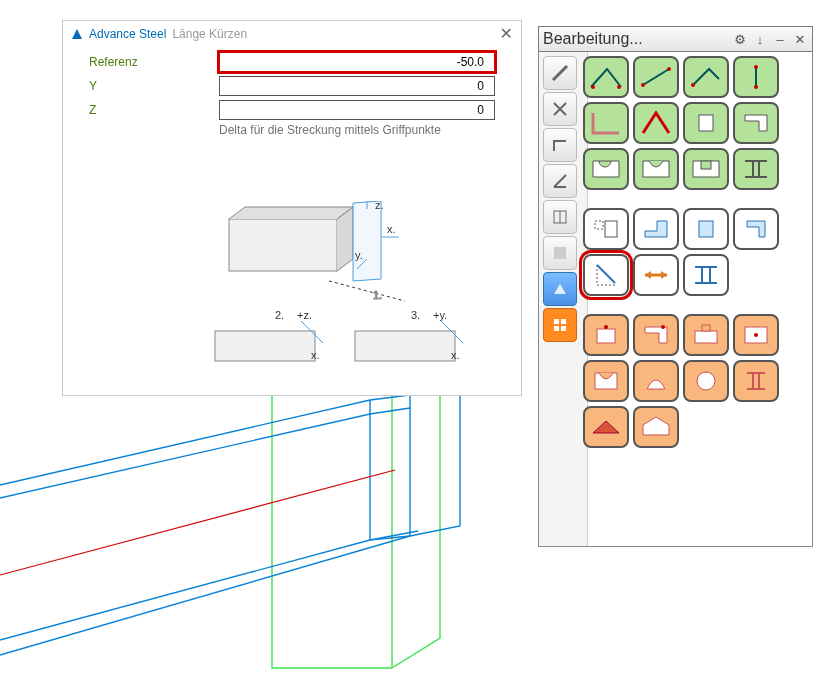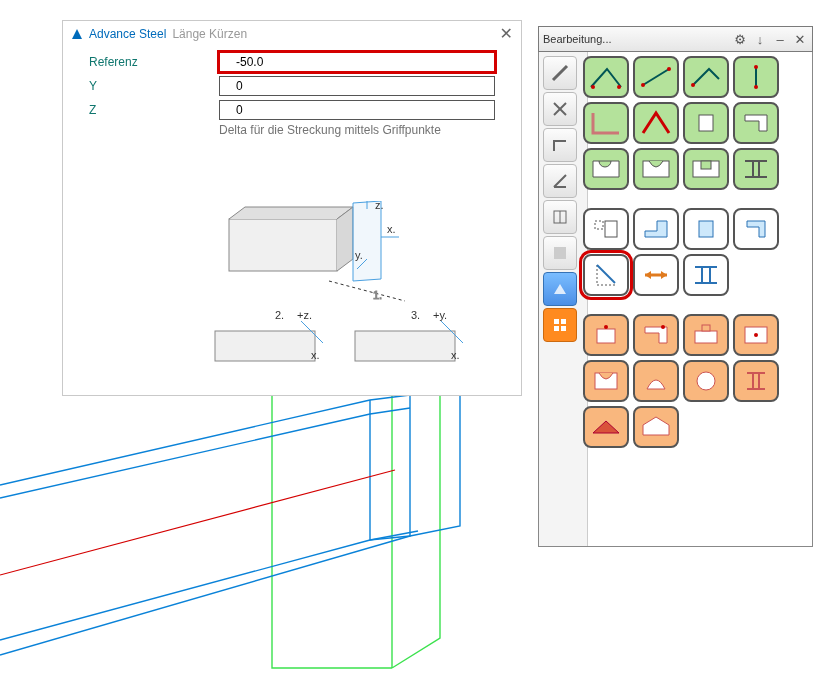--- a/index.html
+++ b/index.html
@@ -44,37 +44,38 @@
     padding: 4px 26px 6px 26px;
   }
   .row {
     display: flex;
     align-items: center;
     height: 22px;
     margin-bottom: 2px;
   }
   .row .lab {
     width: 130px;
-    color: #0f766e;
+    color: #4d7c0f;
   }
   .row .inputwrap {
     flex: 1;
     height: 18px;
     border: 1px solid #555;
     background: #fff;
     display: flex;
     align-items: center;
   }
   .row .inputwrap input {
     border: none;
     outline: none;
     font: inherit;
     width: 100%;
-    padding: 0 16px;
+    padding: 0 10px;
     background: transparent;
+    text-align: right;
   }
   .helper {
     margin-left: 130px;
     color: #737373;
     margin-top: 2px;
   }
   .ref-highlight {
     outline: 3px solid #d40000;
     outline-offset: -1px;
   }
@@ -93,21 +94,21 @@
     height: 520px;
   }
   .palette .paltitlebar{
     height: 24px;
     border: 1px solid #7a7a7a;
     background: linear-gradient(#fafafa,#e6e6e6);
     display:flex; align-items:center;
     padding:0 4px; gap:4px;
   }
   .palette .paltitle{
-    flex:1; font-size:11px; color:#333; white-space:nowrap; overflow:hidden; text-overflow:ellipsis;
+    flex:1; font-size:16px; color:#333; white-space:nowrap; overflow:hidden; text-overflow:ellipsis;
   }
   .palette .palbtn{
     width:16px;height:16px;display:flex;align-items:center;justify-content:center;
     color:#555; font-size:13px;
   }
   .palbody{
     border:1px solid #888;
     border-top:none;
     background:#fff;
     position:relative;

